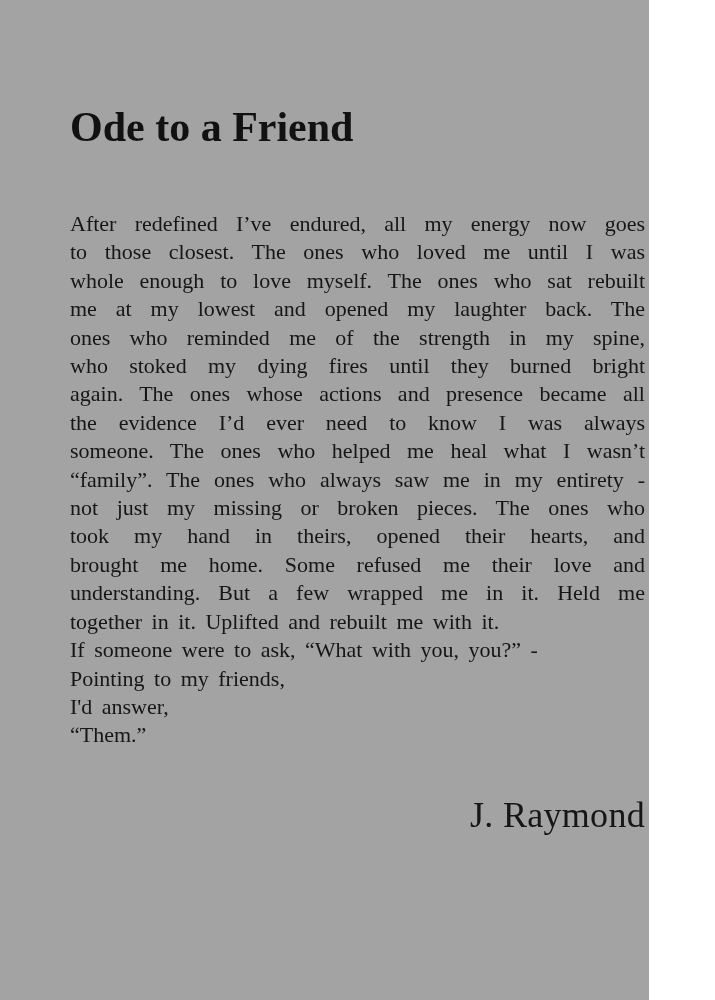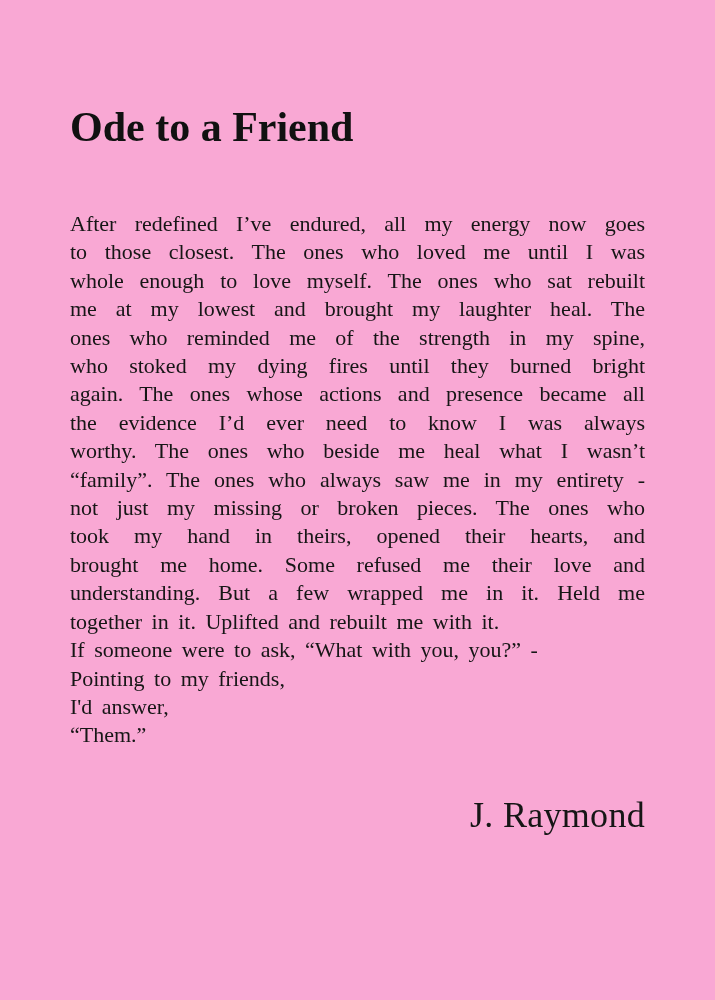--- a/index.html
+++ b/index.html
@@ -1,21 +1,21 @@
 <!DOCTYPE html>
 <html><head>
 <meta charset="utf-8">
 <style>
   * { margin: 0; padding: 0; box-sizing: border-box; }
   html, body { background: #ffffff; }
   .sheet {
     position: relative;
-    width: 715px;
+    width: 649px;
     height: 1000px;
-    background: #f9a8d4;
+    background: #a3a3a3;
     overflow: hidden;
     font-family: "Liberation Serif", "DejaVu Serif", serif;
     color: #151515;
   }
   .content {
     position: absolute;
     left: 70px;
     top: 0;
     width: 575px;
   }
@@ -53,26 +53,26 @@
 <body>
 
 <div class="sheet">
   <div class="content">
     <h1 class="title">Ode to a Friend</h1>
     <div class="poem-body">
       <div id="justified-lines">
           <div class="line justified">After redefined I’ve endured, all my energy now goes</div>
           <div class="line justified">to those closest. The ones who loved me until I was</div>
           <div class="line justified">whole enough to love myself. The ones who sat rebuilt</div>
-          <div class="line justified">me at my lowest and brought my laughter heal. The</div>
+          <div class="line justified">me at my lowest and opened my laughter back. The</div>
           <div class="line justified">ones who reminded me of the strength in my spine,</div>
           <div class="line justified">who stoked my dying fires until they burned bright</div>
           <div class="line justified">again. The ones whose actions and presence became all</div>
           <div class="line justified">the evidence I’d ever need to know I was always</div>
-          <div class="line justified">worthy. The ones who beside me heal what I wasn’t</div>
+          <div class="line justified">someone. The ones who helped me heal what I wasn’t</div>
           <div class="line justified">“family”. The ones who always saw me in my entirety -</div>
           <div class="line justified">not just my missing or broken pieces. The ones who</div>
           <div class="line justified">took my hand in theirs, opened their hearts, and</div>
           <div class="line justified">brought me home. Some refused me their love and</div>
           <div class="line justified">understanding. But a few wrapped me in it. Held me</div>
         </div>
       <div id="ending-lines">
           <div class="line">together in it. Uplifted and rebuilt me with it.</div>
           <div class="line">If someone were to ask, “What with you, you?” -</div>
           <div class="line">Pointing to my friends,</div>

